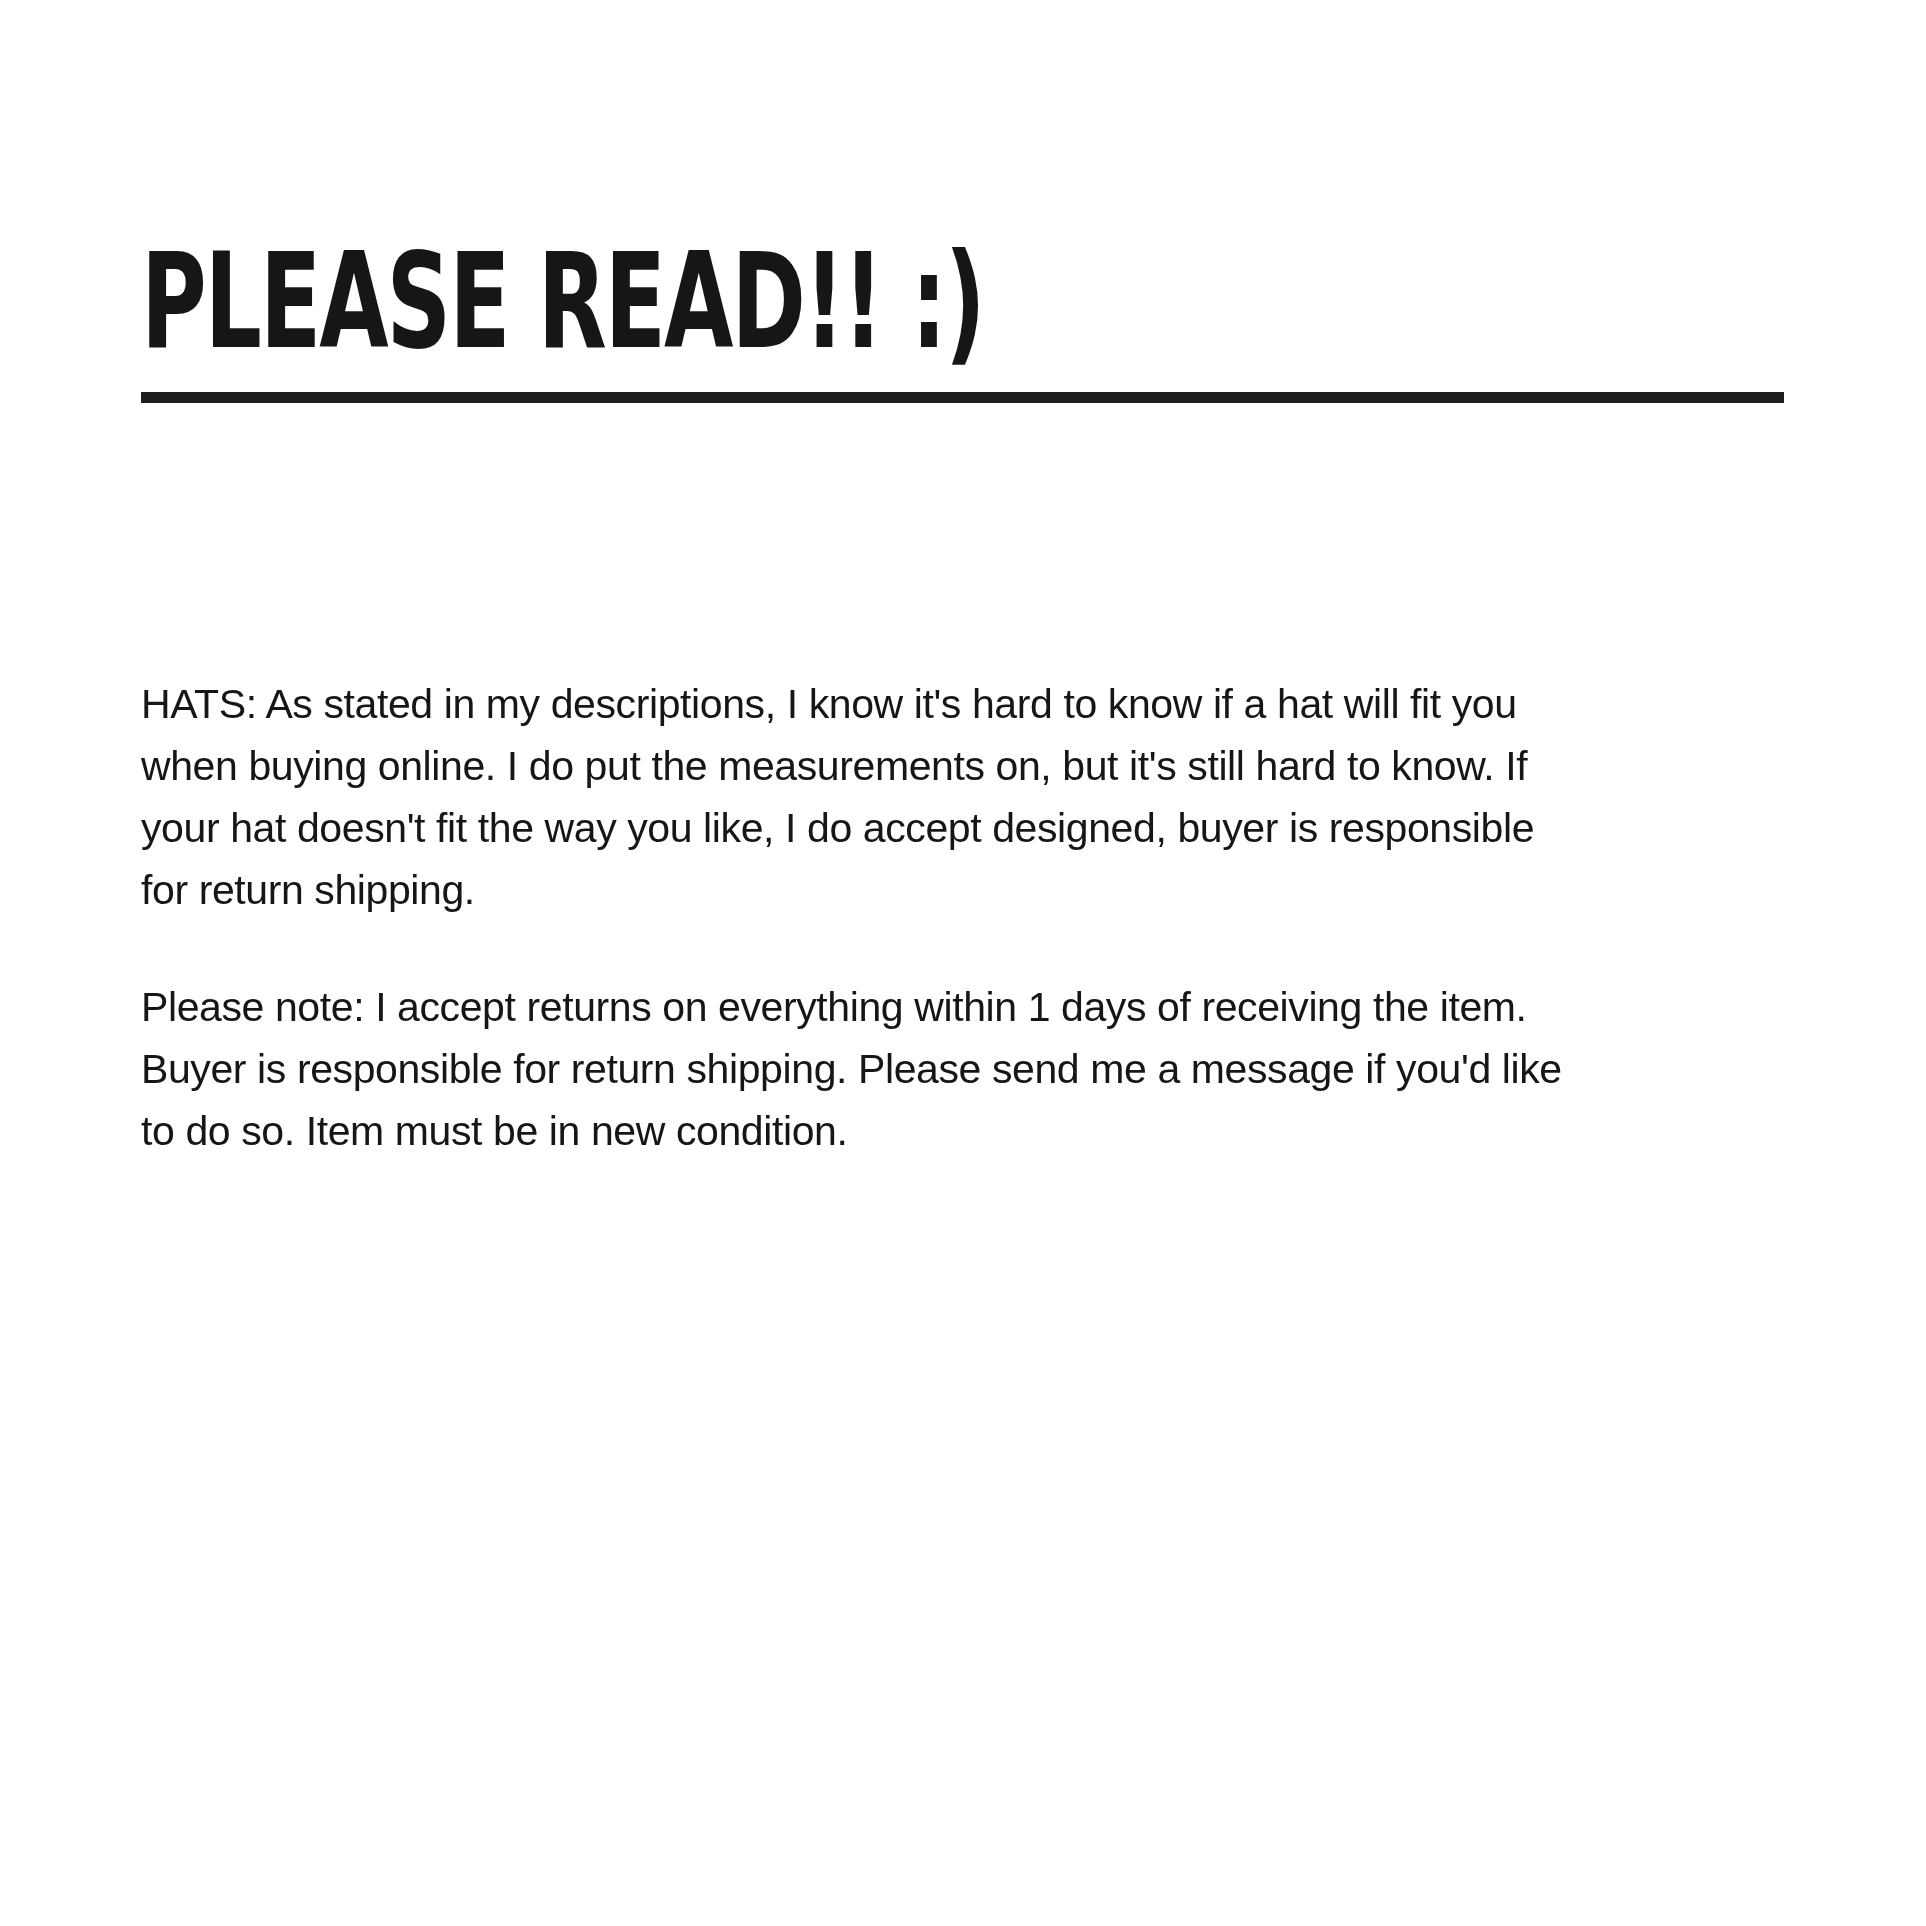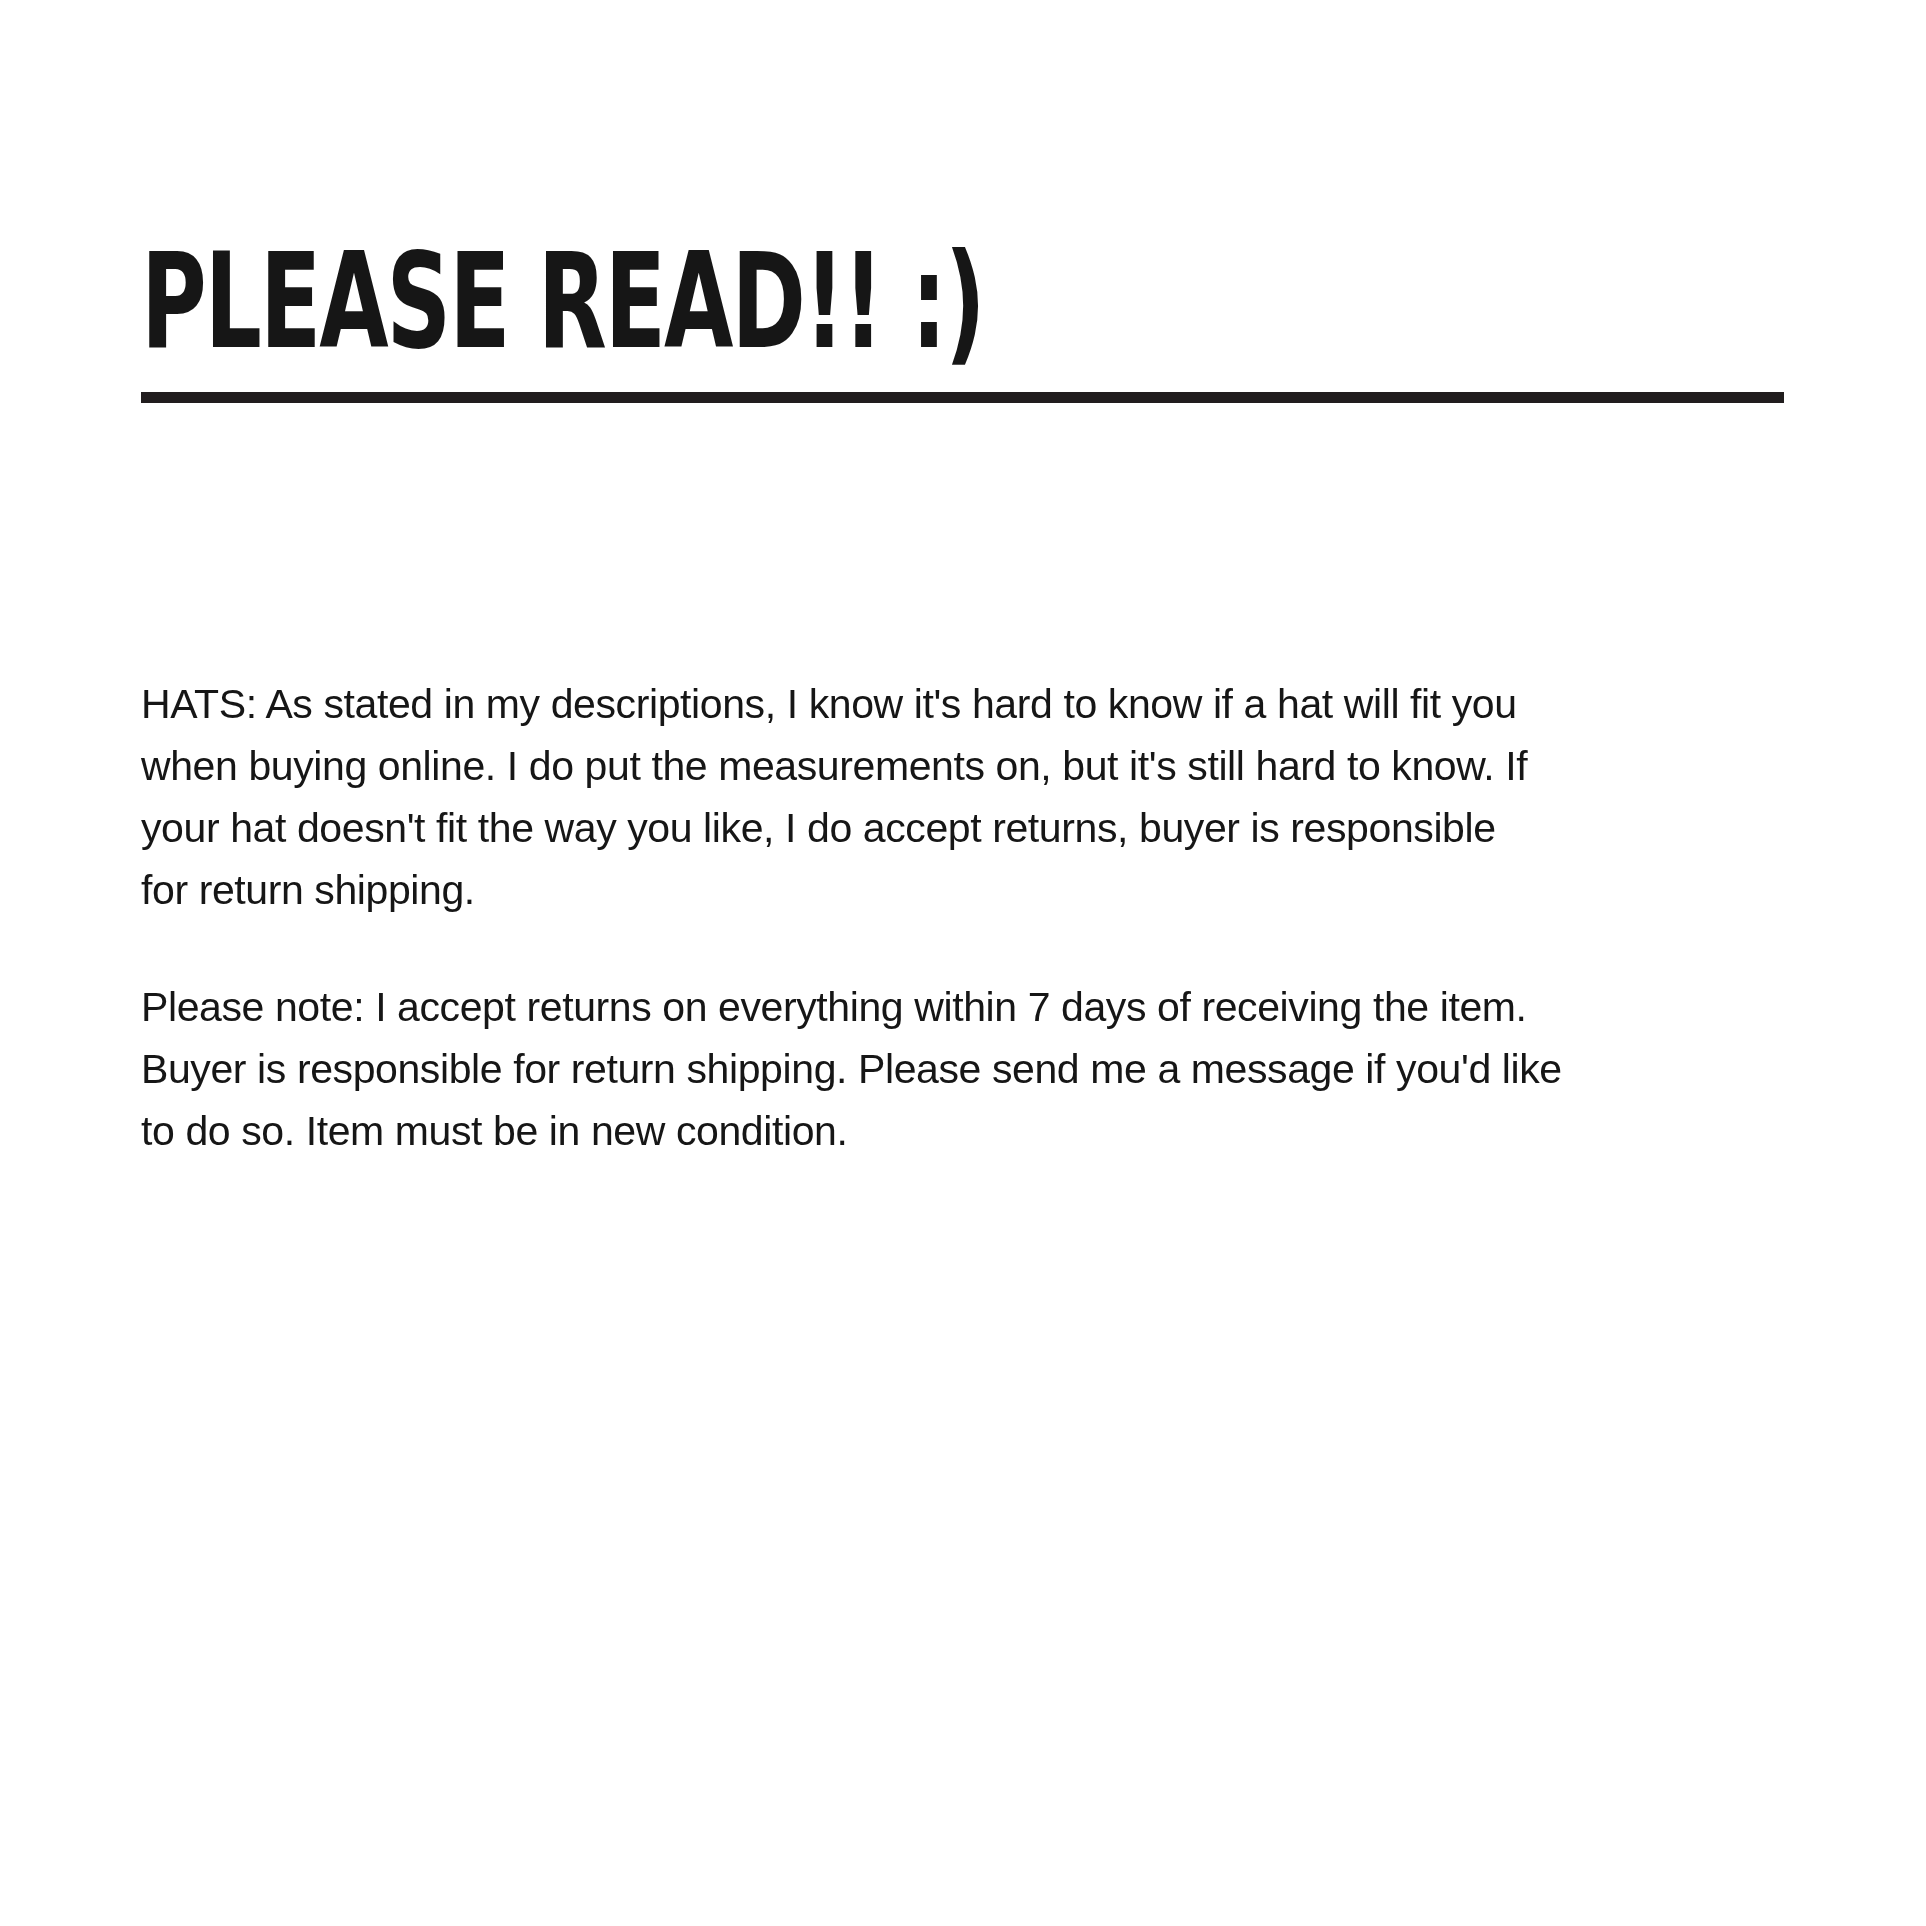--- a/index.html
+++ b/index.html
@@ -66,21 +66,21 @@
 
 <div class="page">
 
   <h1 class="page-title">PLEASE READ!! :)</h1>
 
   <div class="title-underline"></div>
 
   <div class="document-body">
     <p>HATS: As stated in my descriptions, I know it's hard to know if a hat will fit you
 when buying online. I do put the measurements on, but it's still hard to know. If
-your hat doesn't fit the way you like, I do accept returns, buyer is responsible
+your hat doesn't fit the way you like, I do accept designed, buyer is responsible
 for return shipping.</p>
-    <p>Please note: I accept returns on everything within 7 days of receiving the item.
+    <p>Please note: I accept returns on everything within 1 days of receiving the item.
 Buyer is responsible for return shipping. Please send me a message if you'd like
 to do so. Item must be in new condition.</p>
   </div>
 
 </div>
 
 
 </body></html>

